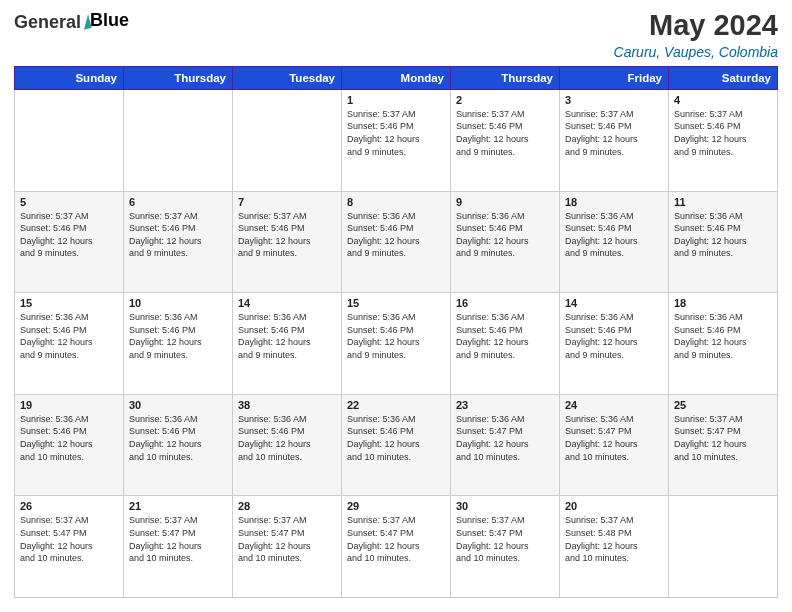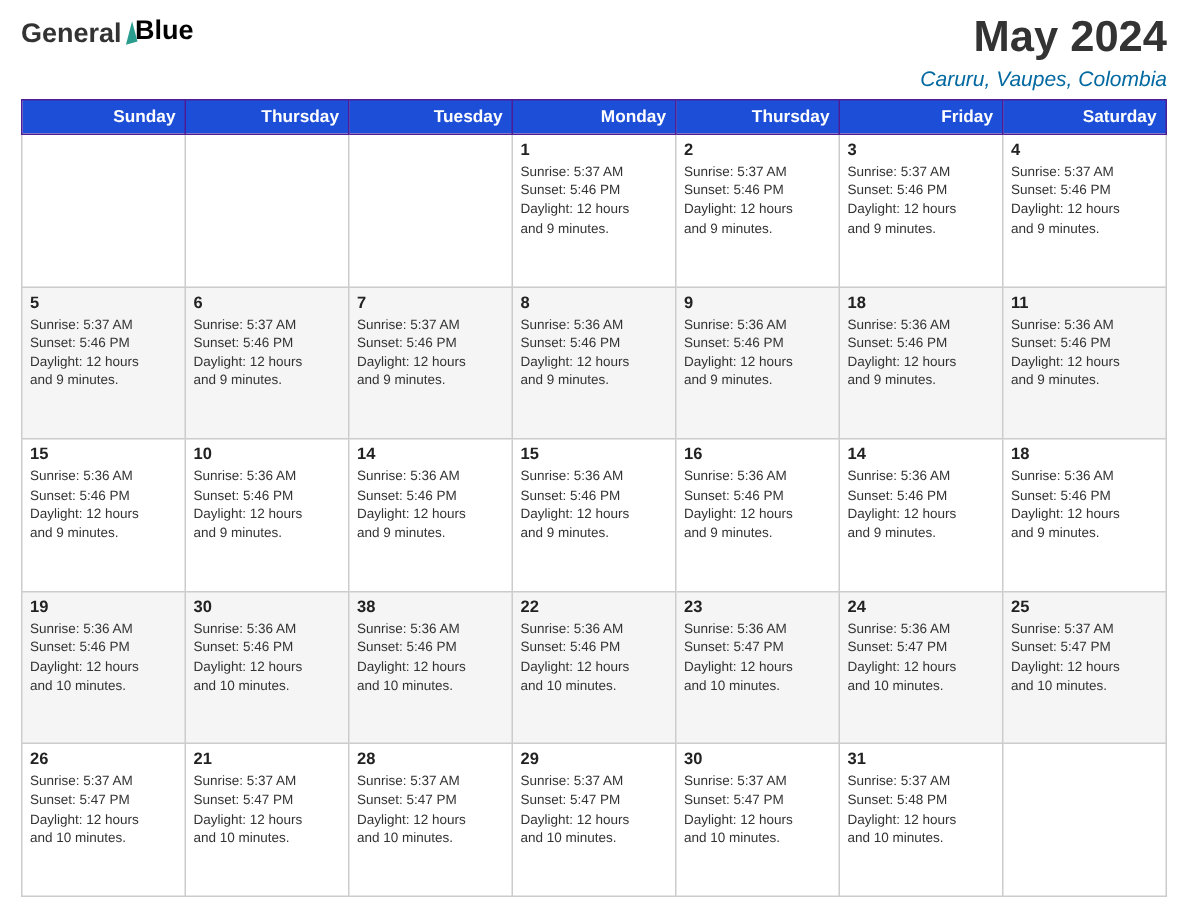--- a/index.html
+++ b/index.html
@@ -352,21 +352,21 @@
 and 10 minutes.</div>
           </td>
           <td>
             <span class="day-num">30</span>
             <div class="day-info" style="white-space: pre-line;">Sunrise: 5:37 AM
 Sunset: 5:47 PM
 Daylight: 12 hours
 and 10 minutes.</div>
           </td>
           <td>
-            <span class="day-num">31</span>
+            <span class="day-num">20</span>
             <div class="day-info" style="white-space: pre-line;">Sunrise: 5:37 AM
 Sunset: 5:48 PM
 Daylight: 12 hours
 and 10 minutes.</div>
           </td>
           <td class="empty-cell"></td>
         </tr>
       </tbody>
   </table>
 </div>

